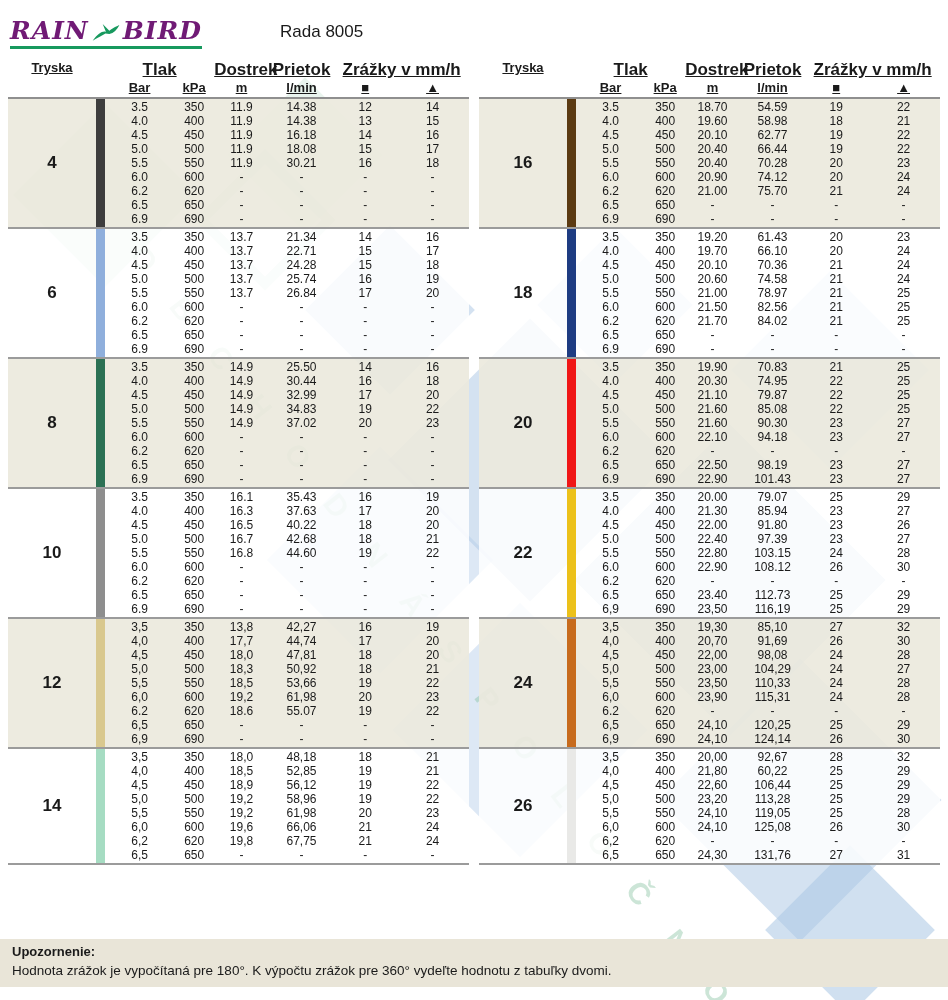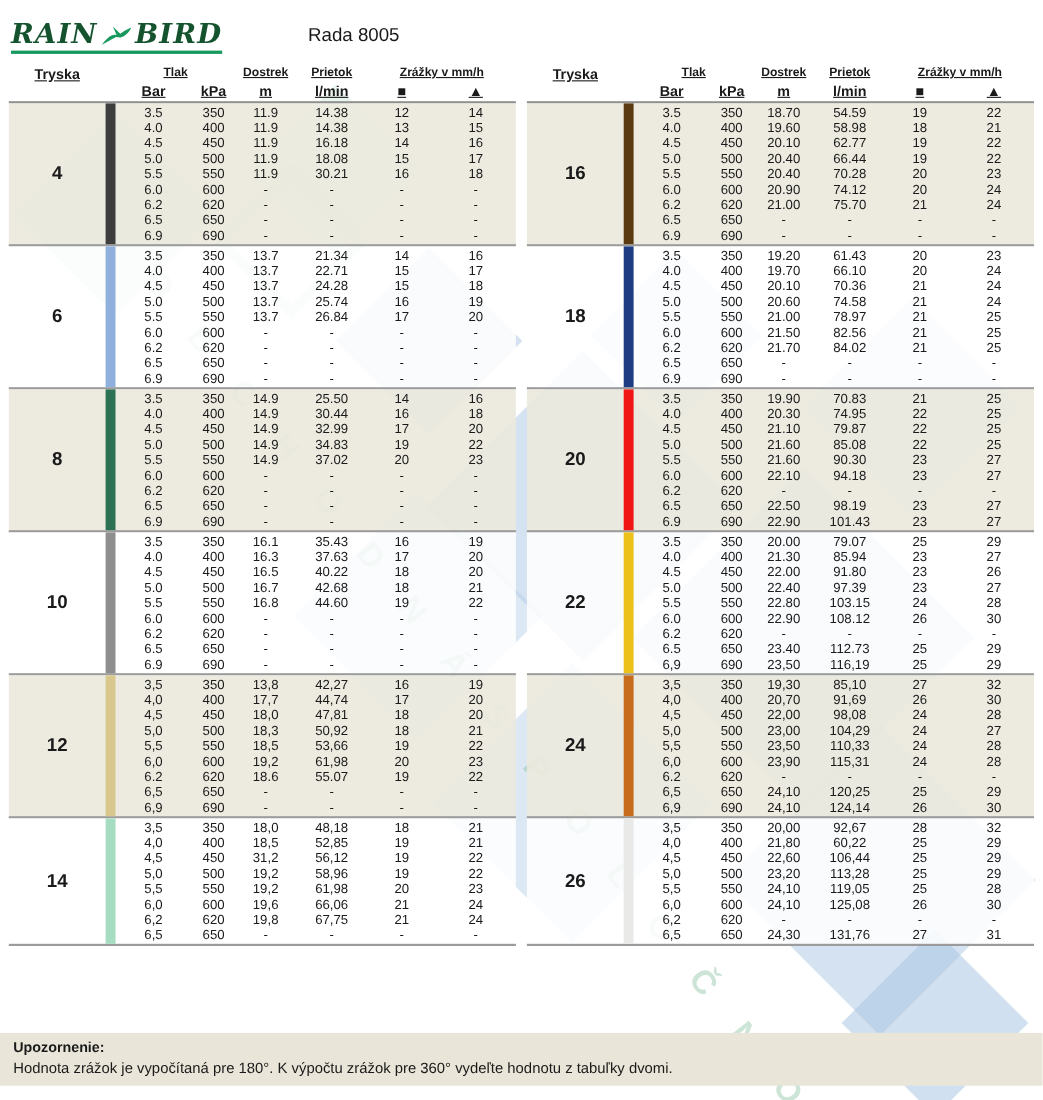--- a/index.html
+++ b/index.html
@@ -9,30 +9,30 @@
   .wm-d{position:absolute;transform:rotate(45deg);}
   .wm-text{position:absolute;left:150px;top:240px;transform:rotate(52deg);transform-origin:0 0;
            font-size:30px;font-weight:bold;letter-spacing:16px;color:#7cbc97;opacity:.38;white-space:nowrap;}
   .content{position:relative;z-index:1;}
   .title-box{margin:6px 0 0 8px;width:456px;border:2px solid #222;background:#fff;
              padding:4px 8px 6px 8px;}
   .title-box span{font-size:24px;font-weight:bold;letter-spacing:.5px;}
   .brand-row{display:flex;align-items:center;margin:10px 0 2px 10px;height:44px;}
   .logo{display:inline-flex;align-items:flex-end;border-bottom:3px solid #17995e;padding-bottom:1px;}
   .logo .w{font-family:"DejaVu Serif",serif;font-style:italic;font-weight:bold;
-           font-size:25px;color:#14532d;letter-spacing:1px;}
+           font-size:25px;color:#701a75;letter-spacing:1px;}
   .logo svg{margin:0 2px 2px 2px;}
   .series{font-size:17px;font-weight:normal;margin-left:78px;}
   .tables{display:flex;gap:10px;padding:4px 8px 0 8px;}
   .table{flex:1;min-width:0;}
   .thead{font-weight:bold;}
   .h-row{display:flex;text-decoration:underline;}
   .h-nozzle{width:88px;text-align:center;font-size:13px;}
   .h-gap{width:9px;}
-  .h-grid{flex:1;display:grid;grid-template-columns:30% 15% 18% 37%;font-size:11px;text-align:center;}
+  .h-grid{flex:1;display:grid;grid-template-columns:30% 15% 18% 37%;font-size:17px;text-align:center;}
   .h-grid6{flex:1;display:grid;grid-template-columns:19% 11% 15% 18% 17% 20%;font-size:13px;text-align:center;}
   .glyph{font-size:13px;line-height:15px;}
   .sections{margin-top:2px;border-top:2px solid #8f8f8f;}
   .section{display:flex;border-bottom:2px solid #9b9b9b;}
   .section.beige{background:rgba(236,233,221,.92);}
   .section.white{background:rgba(255,255,255,.85);}
   .nozzle-cell{width:88px;display:flex;align-items:center;justify-content:center;
                font-size:17px;font-weight:bold;}
   .color-bar{width:9px;}
   .rows{flex:1;padding:1px 0;border-radius:16px;}
@@ -512,21 +512,21 @@
                   <span>4,0</span>
                   <span>400</span>
                   <span>18,5</span>
                   <span>52,85</span>
                   <span>19</span>
                   <span>21</span>
                 </div>
                 <div class="data-row">
                   <span>4,5</span>
                   <span>450</span>
-                  <span>31,2</span>
+                  <span>18,9</span>
                   <span>56,12</span>
                   <span>19</span>
                   <span>22</span>
                 </div>
                 <div class="data-row">
                   <span>5,0</span>
                   <span>500</span>
                   <span>19,2</span>
                   <span>58,96</span>
                   <span>19</span>

